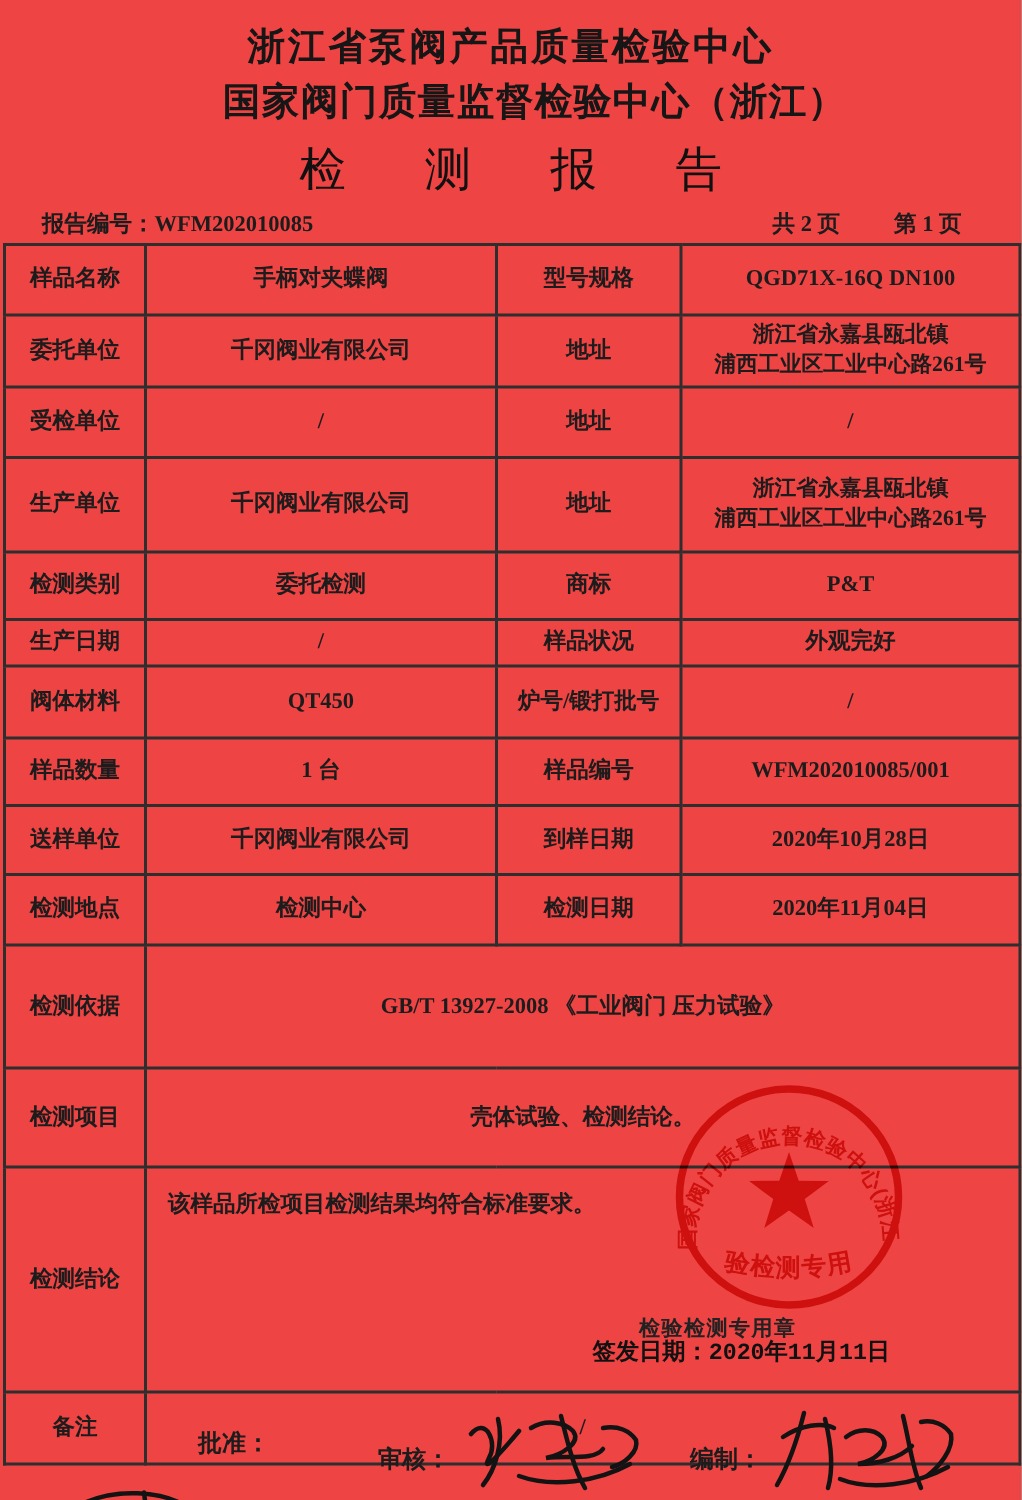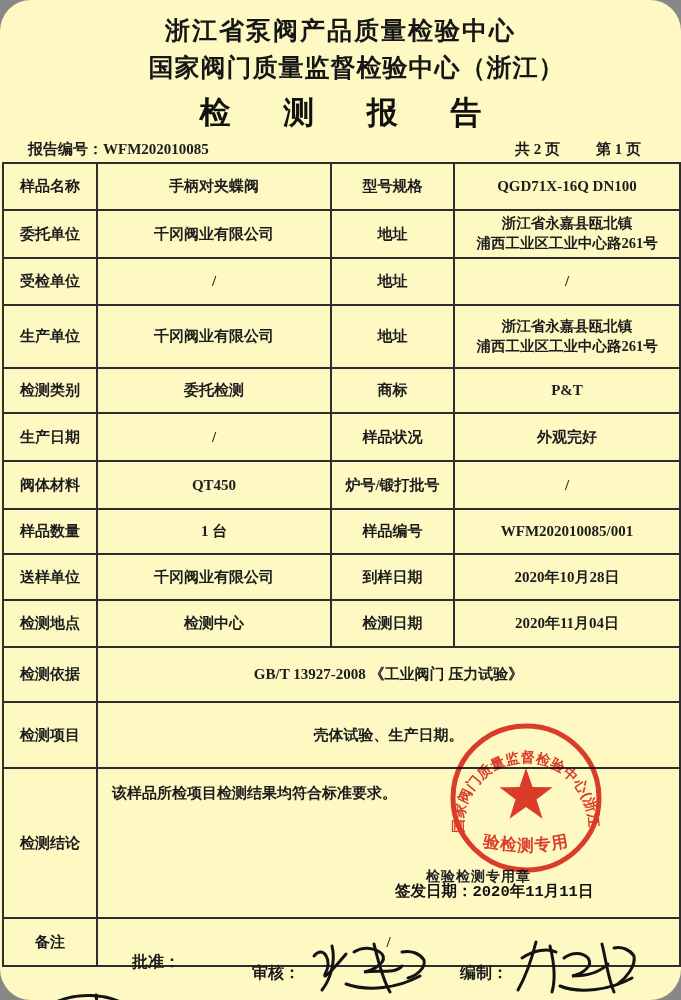--- a/index.html
+++ b/index.html
@@ -1,38 +1,37 @@
 <!DOCTYPE html>
 <html><head>
 <meta charset="utf-8">
 <style>
   html,body{margin:0;padding:0;background:#888;}
   .page{
     position:relative;
     width:681px;height:1000px;
-    background:#fef9c3;
+    background:#ef4444;
     font-family:"Liberation Serif","DejaVu Serif",serif;
     color:#1c1c1c;
     overflow:hidden;
-    border-radius:31px;
   }
   .title1{
     margin:14px 0 2px 0;text-align:center;
     font-family:"Liberation Sans","DejaVu Sans",sans-serif;
     font-weight:bold;font-size:25px;letter-spacing:2px;color:#161616;
   }
   .title2{
     margin:4px 0 0 0;text-align:center;
     font-family:"Liberation Sans","DejaVu Sans",sans-serif;
     font-weight:bold;font-size:25px;letter-spacing:1px;color:#161616;padding-left:32px;
   }
   .title3{
     margin:8px 0 6px 0;text-align:center;
     font-family:"Liberation Sans","DejaVu Sans",sans-serif;
-    font-weight:bold;font-size:31px;letter-spacing:22px;text-indent:22px;color:#111;
+    font-weight:normal;font-size:31px;letter-spacing:22px;text-indent:22px;color:#111;
   }
   .report-line{
     display:flex;justify-content:space-between;align-items:flex-end;
     margin:0 28px 3px 28px;font-size:15px;font-weight:600;
   }
   .report-line .right{display:flex;gap:36px;margin-right:12px;}
   table.report{
     border-collapse:collapse;table-layout:fixed;
     margin:0 2px;width:677px;padding-left:28px;
   }
@@ -125,21 +124,21 @@
       <td>地址</td>
       <td style="font-size:14.5px">浙江省永嘉县瓯北镇
 浦西工业区工业中心路261号</td>
     </tr>
     <tr style="height:45px">
       <td>检测类别</td>
       <td>委托检测</td>
       <td>商标</td>
       <td>P&amp;T</td>
     </tr>
-    <tr style="height:48px">
+    <tr style="height:31px">
       <td>生产日期</td>
       <td>/</td>
       <td>样品状况</td>
       <td>外观完好</td>
     </tr>
     <tr style="height:48px">
       <td>阀体材料</td>
       <td>QT450</td>
       <td>炉号/锻打批号</td>
       <td>/</td>
@@ -155,27 +154,27 @@
       <td>千冈阀业有限公司</td>
       <td>到样日期</td>
       <td>2020年10月28日</td>
     </tr>
     <tr style="height:47px">
       <td>检测地点</td>
       <td>检测中心</td>
       <td>检测日期</td>
       <td>2020年11月04日</td>
     </tr>
-    <tr style="height:55px">
+    <tr style="height:82px">
       <td>检测依据</td>
       <td colspan="3">GB/T 13927-2008 《工业阀门 压力试验》</td>
     </tr>
     <tr style="height:66px">
       <td>检测项目</td>
-      <td colspan="3" class="tl">壳体试验、生产日期。</td>
+      <td colspan="3" class="tl">壳体试验、检测结论。</td>
     </tr>
     <tr style="height:150px">
       <td>检测结论</td>
       <td colspan="3" class="concl-cell">
         <div class="concl-text">该样品所检项目检测结果均符合标准要求。</div>
         <div class="seal-caption">检验检测专用章</div>
         <div class="sign-date">
           <span>签发日期：</span><span>2020年11月11日</span>
         </div>
       </td>

